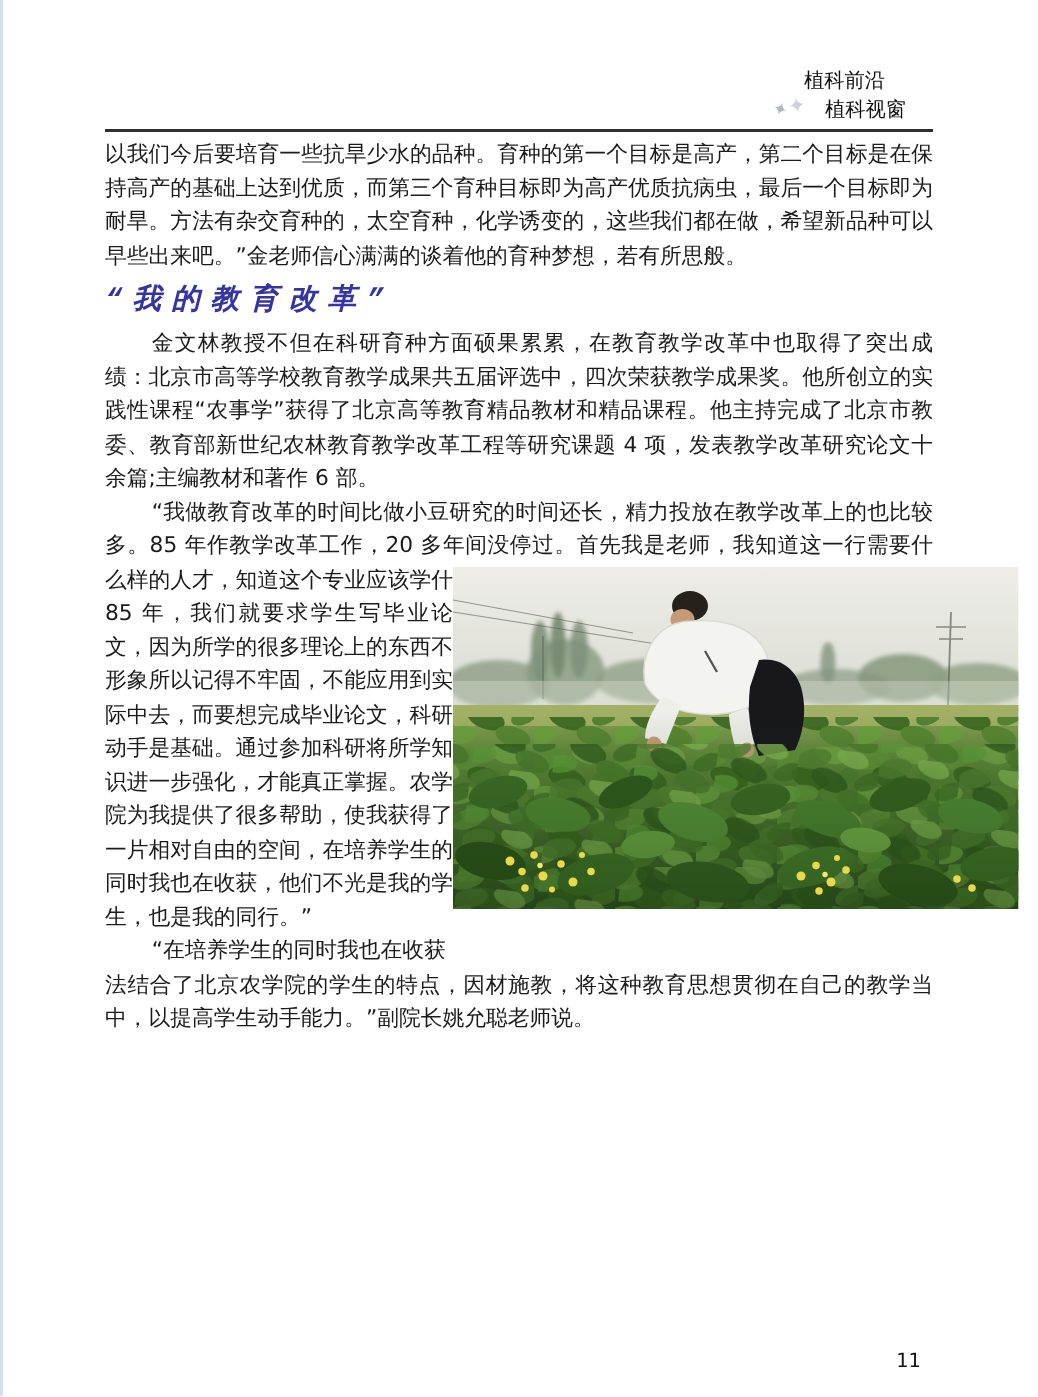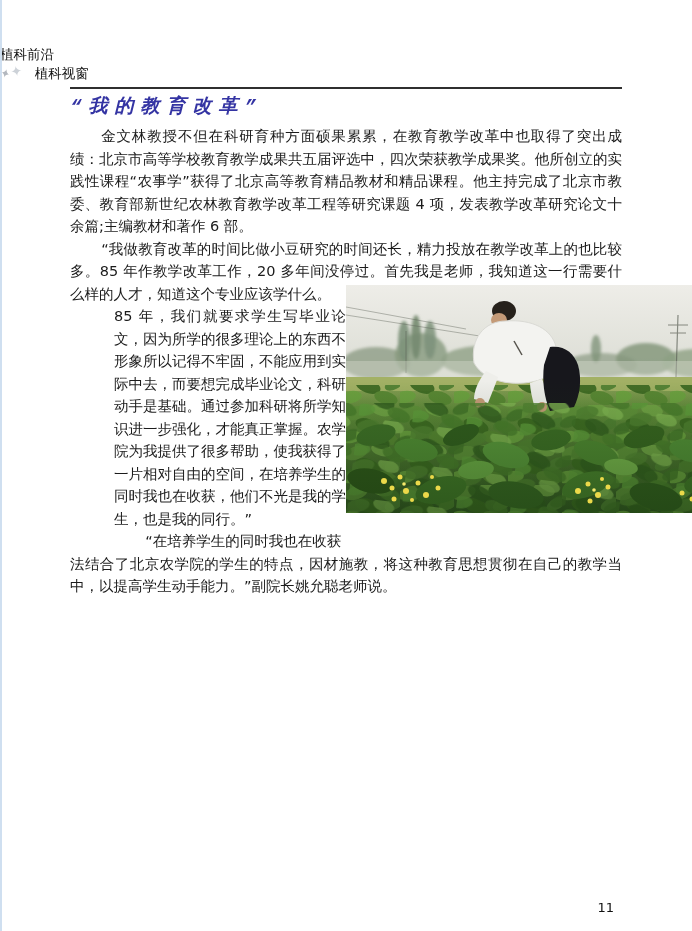--- a/index.html
+++ b/index.html
@@ -10,20 +10,21 @@
     overflow:hidden;
     font-family:"DejaVu Sans",sans-serif;
     color:var(--text-black,#1b1b1b);
   }
   .left-rule{
     position:absolute;left:0;top:0;width:2px;height:100%;
     background:var(--left-edge-blue,#cfdff0);
   }
   header{
     padding:45px 88px 0 0;
+    text-align:right;
     font-size:13.5px;line-height:19px;
     color:#111;
   }
   .mast-line1{margin-right:14px;}
   .mast-line2{white-space:nowrap;}
   .deco{margin-right:11px;letter-spacing:1px;}
   .star{display:inline-block;color:#b3b8bf;font-size:12px;transform:rotate(18deg);}
   .star.s2{color:#cdd2d8;font-size:14px;transform:rotate(-10deg) translateY(-2px);}
   .top-rule{
     margin:3px 70px 0 70px;height:2px;
@@ -37,21 +38,21 @@
   main p{margin:0;}
   .indent{text-indent:2.15em;}
   .blue-heading{
     font-family:Liberation Mono, monospace;
     font-style:italic;font-weight:bold;
     font-size:19px;line-height:25px;
     letter-spacing:7px;
     color:var(--heading-blue,#3434a3);
     margin:6px 0 5px 0;
   }
-  .wrap-row{position:relative;margin-left:44px;}
+  .wrap-row{position:relative;}
   .narrow-col{width:232px;}
   .photo-box{
     position:absolute;left:232px;top:-20px;
     width:377px;height:228px;
   }
   .photo-box svg{display:block;}
   .page-number{
     position:absolute;right:78px;bottom:16px;
     font-size:13px;color:#111;
   }
@@ -65,20 +66,21 @@
   <header>
     <div class="mast-line1">植科前沿</div>
     <div class="mast-line2">
       <span class="deco"><span class="star s1">✦</span><span class="star s2">✦</span></span><span>植科视窗</span>
     </div>
   </header>
 
   <div class="top-rule"></div>
 
   <main>
+    <p>以我们今后要培育一些抗旱少水的品种。育种的第一个目标是高产，第二个目标是在保持高产的基础上达到优质，而第三个育种目标即为高产优质抗病虫，最后一个目标即为耐旱。方法有杂交育种的，太空育种，化学诱变的，这些我们都在做，希望新品种可以早些出来吧。”金老师信心满满的谈着他的育种梦想，若有所思般。</p>
 
     <h2 class="blue-heading">“我的教育改革”</h2>
 
     <p class="indent">金文林教授不但在科研育种方面硕果累累，在教育教学改革中也取得了突出成绩：北京市高等学校教育教学成果共五届评选中，四次荣获教学成果奖。他所创立的实践性课程“农事学”获得了北京高等教育精品教材和精品课程。他主持完成了北京市教委、教育部新世纪农林教育教学改革工程等研究课题 4 项，发表教学改革研究论文十余篇;主编教材和著作 6 部。</p>
 
     <p class="indent">“我做教育改革的时间比做小豆研究的时间还长，精力投放在教学改革上的也比较多。85 年作教学改革工作，20 多年间没停过。首先我是老师，我知道这一行需要什么样的人才，知道这个专业应该学什么。</p>
 
     <div class="wrap-row">
       <div class="narrow-col">
         <p>85 年，我们就要求学生写毕业论文，因为所学的很多理论上的东西不形象所以记得不牢固，不能应用到实际中去，而要想完成毕业论文，科研动手是基础。通过参加科研将所学知识进一步强化，才能真正掌握。农学院为我提供了很多帮助，使我获得了一片相对自由的空间，在培养学生的同时我也在收获，他们不光是我的学生，也是我的同行。”</p>

